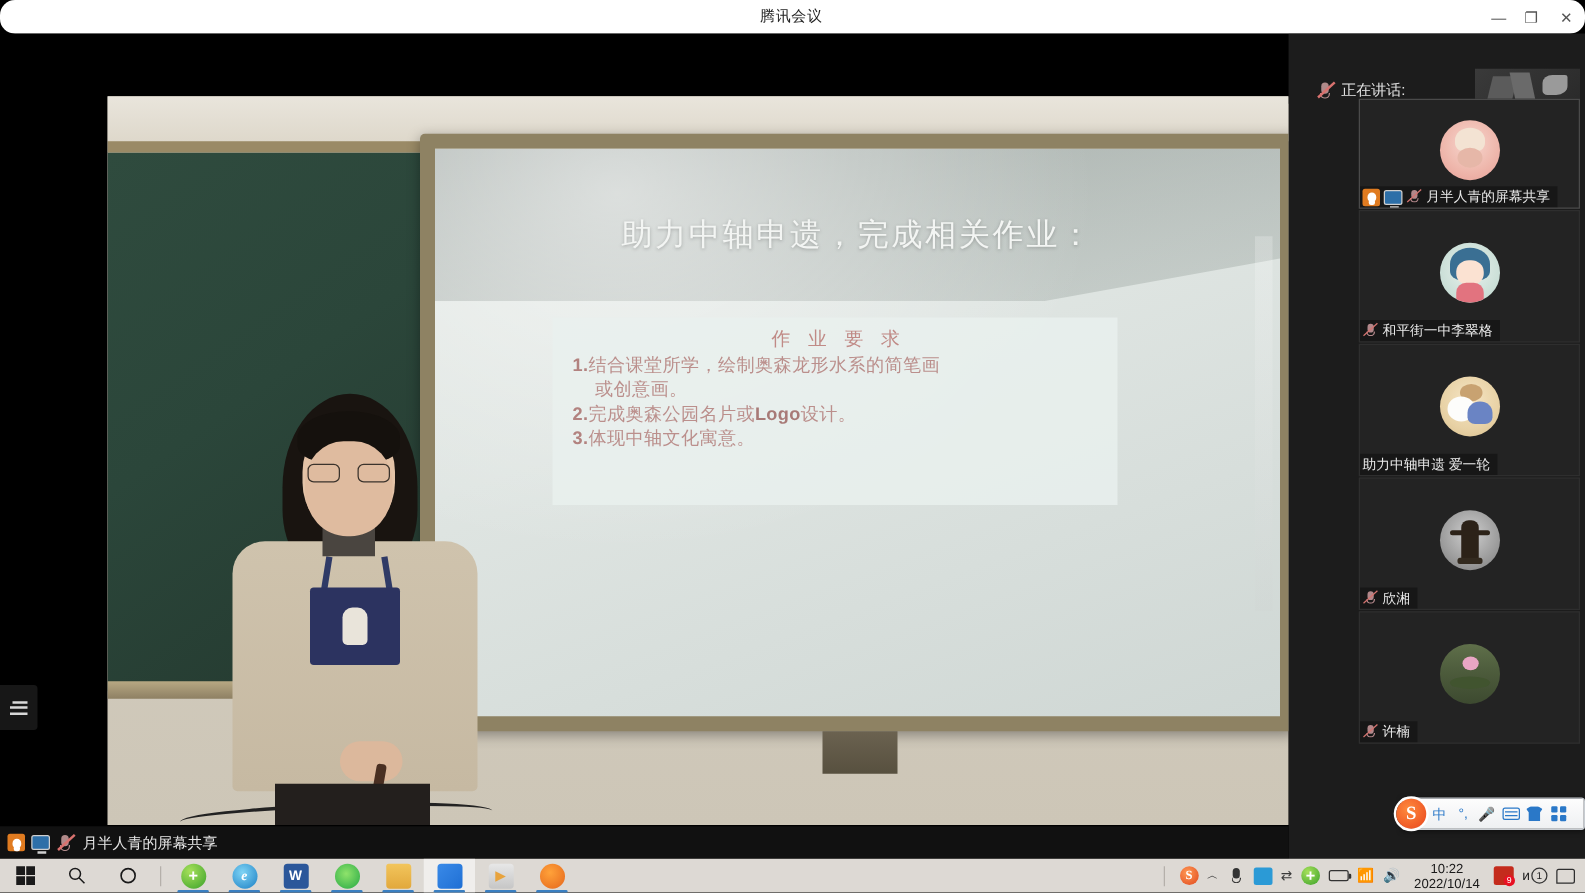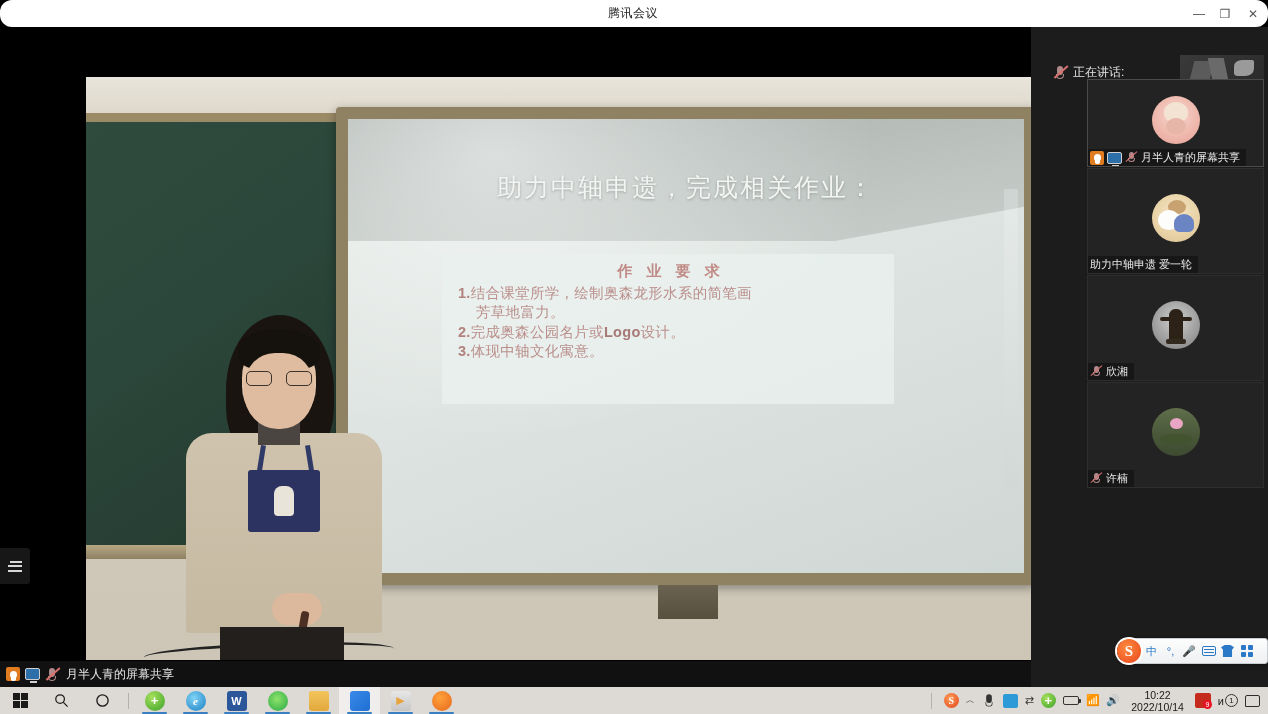--- a/index.html
+++ b/index.html
@@ -94,21 +94,21 @@
     clip-path: polygon(0 0, 100% 0, 100% 72%, 72% 100%, 0 100%);
   }
   #slide-box {
     position:absolute; left:94px; top:135px; width:452px; height:150px;
     background:rgba(233,240,238,.82);
     padding:8px 10px 8px 16px;
     color:#b08a8a;
   }
   #slide-box .bx-title {
     text-align:center; font-size:15px; letter-spacing:5px;
-    color:#c08a86; margin-bottom:3px; font-weight:bold;
+    color:#c08a86; margin-bottom:3px; font-weight:normal;
   }
   #slide-box ol { list-style:none; }
   #slide-box li {
     font-size:14.5px; line-height:1.33; color:#bb8f8c;
     letter-spacing:.3px; white-space:nowrap;
   }
   #slide-box li .num { font-weight:bold; color:#b2827f; }
   #slide-box li .cont { display:block; padding-left:18px; }
   .logo-word { font-weight:bold; color:#a87a77; }
 
@@ -422,21 +422,21 @@
             <div id="slide-shade"></div>
             <div id="glare"></div>
 
             <div id="slide-title">助力中轴申遗，完成相关作业：</div>
 
             <div id="slide-box">
               <div class="bx-title">作 业 要 求</div>
               <ol>
                 <li>
                   <span class="num">1.</span><span>结合课堂所学，绘制奥森龙形水系的简笔画</span>
-                  <span class="cont">芳草地富力。</span>
+                  <span class="cont">或创意画。</span>
                 </li>
                 <li>
                   <span class="num">2.</span><span>完成奥森公园名片或</span><span class="logo-word">Logo</span><span>设计。</span>
                 </li>
                 <li>
                   <span class="num">3.</span><span>体现中轴文化寓意。</span>
                 </li>
               </ol>
             </div>
             <div id="side-panel-strip"></div>
@@ -518,20 +518,35 @@
             <span class="mini-mic">
                 <span class="b"></span>
                 <span class="s"></span>
                 <span class="x"></span>
               </span>
           </span>
           <span class="txt">月半人青的屏幕共享</span>
         </div>
       </div>
 
+      <div class="p-tile">
+        <div class="p-avatar av-anime2">
+          <span class="hair"></span>
+            <span class="face"></span>
+            <span class="body"></span>
+        </div>
+        <div class="p-name">
+          <span class="mini-mic">
+              <span class="b"></span>
+              <span class="s"></span>
+              <span class="x"></span>
+            </span>
+          <span class="txt">和平街一中李翠格</span>
+        </div>
+      </div>
 
       <div class="p-tile">
         <div class="p-avatar av-bear">
           <span class="b3"></span>
             <span class="b1"></span>
             <span class="b2"></span>
         </div>
         <div class="p-name">
           <span class="txt">助力中轴申遗 爱一轮</span>
         </div>

